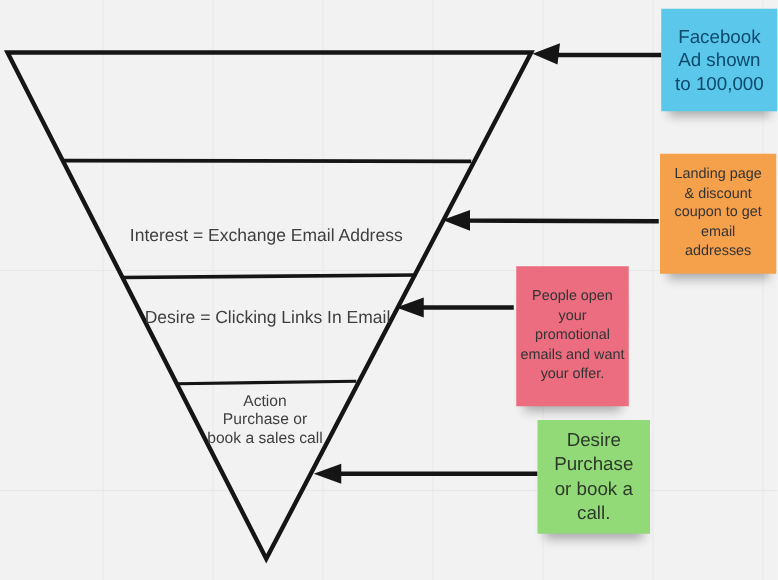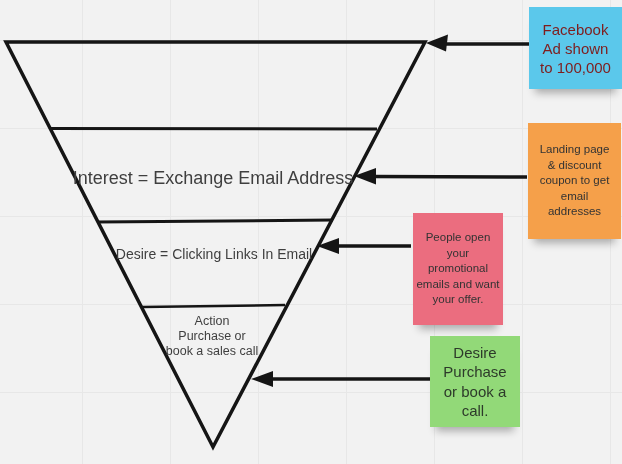--- a/index.html
+++ b/index.html
@@ -21,35 +21,35 @@
     top: 0; left: 0;
   }
   .flabel {
     position: absolute;
     transform: translate(-50%, -50%);
     text-align: center;
     color: #3f3f3f;
     white-space: pre-line;
   }
   .flabel-awareness { left: 214px; top: 86px;  font-size: 14px; line-height: 17px; }
-  .flabel-interest  { left: 213px; top: 178px; font-size: 18px; line-height: 17px; }
+  .flabel-interest  { left: 213px; top: 188px; font-size: 14px; line-height: 17px; }
   .flabel-desire    { left: 214px; top: 254px; font-size: 14px; line-height: 17px; }
   .flabel-action    { left: 212px; top: 336px; font-size: 12.5px; line-height: 15px; }
   .note {
     position: absolute;
     display: flex;
     align-items: center;
     justify-content: center;
     text-align: center;
     white-space: pre-line;
     color: #333333;
     box-shadow: 0 10px 8px -6px rgba(0,0,0,0.30);
   }
-  .note-blue   { left: 529px; top: 7px;   width: 93px; height: 82px; background: #5bc8eb; font-size: 15px;   line-height: 19px;   color: #7f1d1d; }
-  .note-orange { left: 528px; top: 123px; width: 93px; height: 116px; background: #f5a04a; font-size: 11.5px; line-height: 15.5px; }
+  .note-blue   { left: 529px; top: 7px;   width: 93px; height: 82px; background: #5bc8eb; font-size: 15px;   line-height: 19px;   color: #0c4a6e; }
+  .note-orange { left: 528px; top: 123px; width: 93px; height: 96px; background: #f5a04a; font-size: 11.5px; line-height: 15.5px; }
   .note-pink   { left: 413px; top: 213px; width: 90px; height: 112px; background: #eb6d7f; font-size: 11.5px; line-height: 15.5px; }
   .note-green  { left: 430px; top: 336px; width: 90px; height: 91px; background: #92d978; font-size: 15px;   line-height: 19.5px; color: #2d3a2a; }
 </style>
 </head>
 <body>
 
 <div class="board">
 
   <svg class="layer" width="622" height="464" viewBox="0 0 622 464">
 

